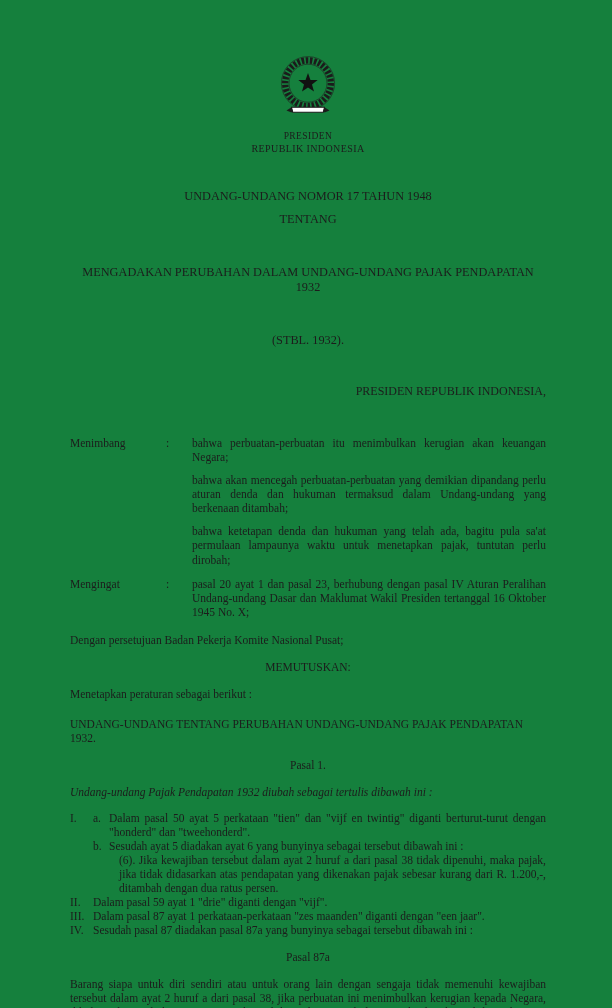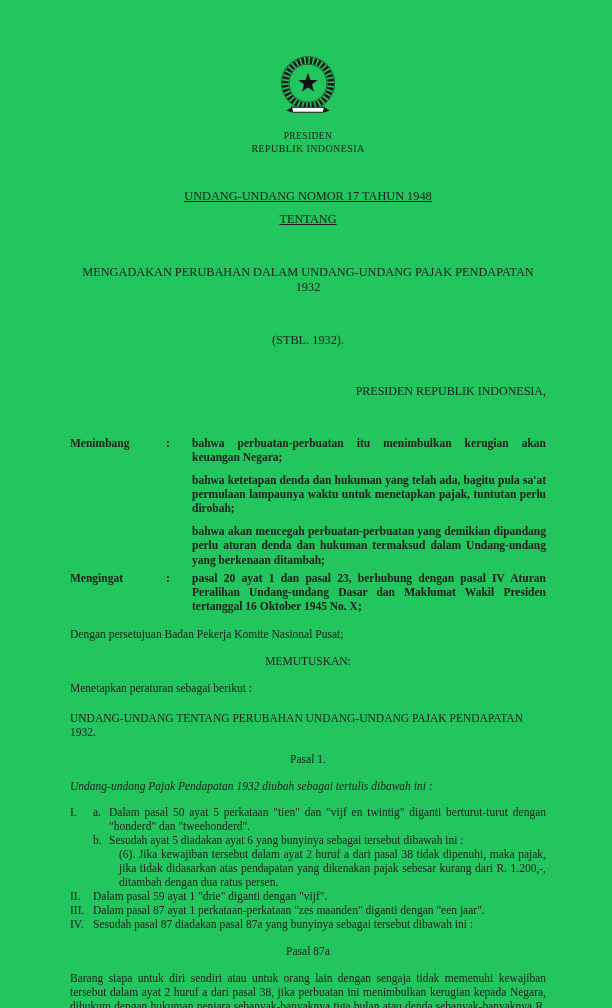--- a/index.html
+++ b/index.html
@@ -1,46 +1,46 @@
 <!DOCTYPE html>
 <html><head>
 <meta charset="utf-8">
 <style>
   html, body { margin: 0; padding: 0; background: #ffffff; }
   .page {
     position: relative;
     width: 612px;
     height: 1008px;
     box-sizing: border-box;
-    background: #22c55e;
+    background: #15803d;
     color: #1c1c1c;
     font-family: "Liberation Serif", serif;
     font-size: 11.5px;
     line-height: 1.22;
     padding: 46px 66px 30px 70px;
     overflow: hidden;
   }
 
   
   .letterhead { text-align: center; }
   .emblem { display: block; margin: 0 auto; }
   .org-line1 { font-size: 9.5px; letter-spacing: 0.4px; margin-top: 3px; }
   .org-line2 { font-size: 10px; letter-spacing: 0.4px; }
 
   
   .title-block { text-align: center; margin-top: 34px; font-size: 12.3px; }
-  .title-block .t-line { margin-bottom: 8px; text-decoration: underline; }
+  .title-block .t-line { margin-bottom: 8px; }
   .title-block .t-line-tight { margin-bottom: 0; margin-top: 38px; }
 
   .salutation { text-align: right; margin-top: 36px; font-size: 12px; }
 
   
-  .hang { display: flex; margin-top: 0; font-weight: bold; }
+  .hang { display: flex; margin-top: 0; }
   .hang-menimbang { margin-top: 38px; }
-  .hang-mengingat { margin-top: 4px; }
+  .hang-mengingat { margin-top: 10px; }
   .hang-label { width: 96px; flex: 0 0 auto; }
   .hang-colon { width: 26px; flex: 0 0 auto; }
   .hang-body { flex: 1; text-align: justify; }
   .hang-body p { margin: 0 0 9px 0; }
   .hang-body p:last-child { margin-bottom: 0; }
 
   .agreement { margin-top: 14px; }
   .memutuskan { text-align: center; margin-top: 13px; }
   .menetapkan { margin-top: 13px; }
   .law-title { margin-top: 16px; }
@@ -92,22 +92,22 @@
     <div class="t-line-tight">(STBL. 1932).</div>
   </div>
 
   <div class="salutation">PRESIDEN REPUBLIK INDONESIA,</div>
 
   <div class="hang hang-menimbang">
     <div class="hang-label">Menimbang</div>
     <div class="hang-colon">:</div>
     <div class="hang-body">
       <p>bahwa perbuatan-perbuatan itu menimbulkan kerugian akan keuangan Negara;</p>
+      <p>bahwa akan mencegah perbuatan-perbuatan yang demikian dipandang perlu aturan denda dan hukuman termaksud dalam Undang-undang yang berkenaan ditambah;</p>
       <p>bahwa ketetapan denda dan hukuman yang telah ada, bagitu pula sa'at permulaan lampaunya waktu untuk menetapkan pajak, tuntutan perlu dirobah;</p>
-      <p>bahwa akan mencegah perbuatan-perbuatan yang demikian dipandang perlu aturan denda dan hukuman termaksud dalam Undang-undang yang berkenaan ditambah;</p>
     </div>
   </div>
 
   <div class="hang hang-mengingat">
     <div class="hang-label">Mengingat</div>
     <div class="hang-colon">:</div>
     <div class="hang-body">
       <p>pasal 20 ayat 1 dan pasal 23, berhubung dengan pasal IV Aturan Peralihan Undang-undang Dasar dan Maklumat Wakil Presiden tertanggal 16 Oktober 1945 No. X;</p>
     </div>
   </div>

